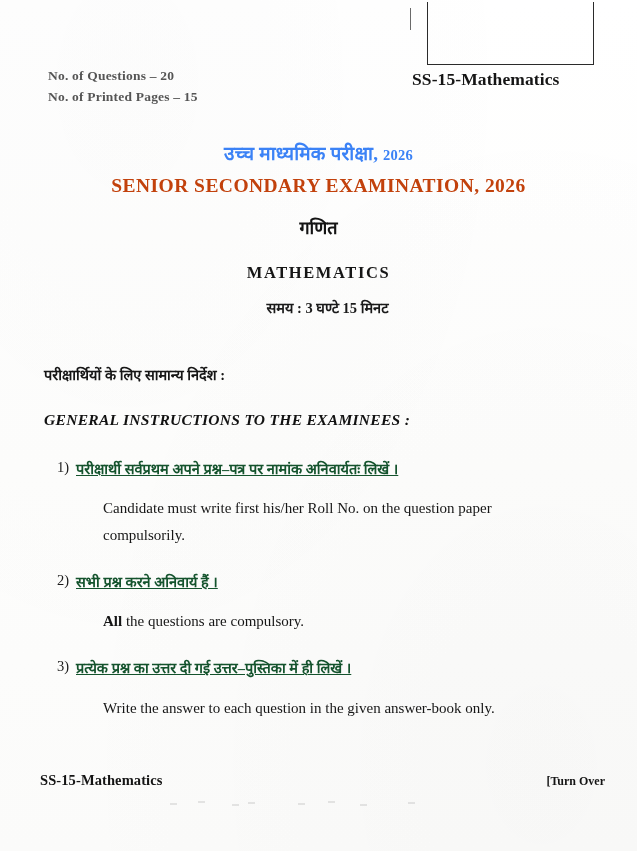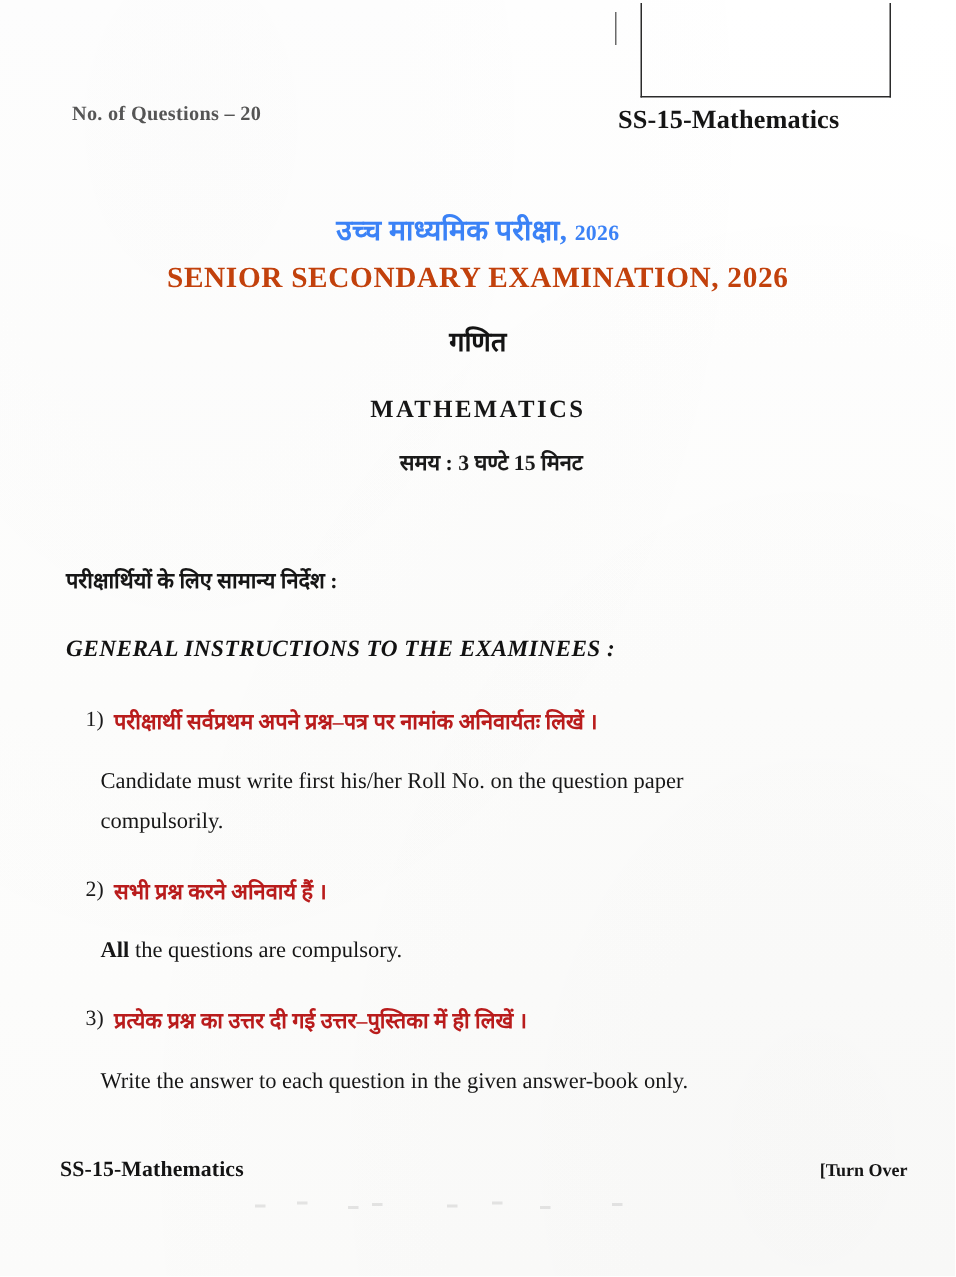--- a/index.html
+++ b/index.html
@@ -126,21 +126,21 @@
     font-size: 14.5px;
     font-weight: 600;
     color: #1a1a1a;
     padding-left: 6px;
   }
 
   
   .instr-wrap {
     position: absolute;
     left: 44px;
-    top: 376px;
+    top: 364px;
     width: 545px;
   }
   .instr-head-hi {
     font-size: 14.5px;
     font-weight: 600;
     color: #161616;
     margin-bottom: 27px;
   }
   .instr-head-en {
     font-size: 15.5px;
@@ -160,25 +160,26 @@
     flex: 0 0 32px;
     font-size: 14.5px;
     color: #1b1b1b;
     padding-left: 13px;
     box-sizing: border-box;
   }
   .instr-hi {
     flex: 1;
     font-size: 14.5px;
     font-weight: 600;
-    color: #b91c1c;
+    color: #14532d;
     line-height: 1.4;
+    text-decoration: underline;
   }
   .instr-en {
-    margin-left: 23px;
+    margin-left: 59px;
     font-size: 15px;
     color: #161616;
     line-height: 1.75;
     max-width: 470px;
   }
   .instr-en b { font-weight: 700; }
 
   
   .footer {
     position: absolute;
@@ -219,20 +220,21 @@
 </style>
 </head>
 <body>
 
 <div id="page">
 
   <div class="layer">
 
     <div class="meta-block">
       <div class="meta-line">No. of Questions – 20</div>
+      <div class="meta-line">No. of Printed Pages – 15</div>
     </div>
 
     <div class="roll-tick"></div>
     <div class="roll-box"></div>
     <div class="code-header">SS-15-Mathematics</div>
 
     <div class="titles">
       <div class="title-hi">
         <span>उच्च माध्यमिक परीक्षा,</span>
         <span class="year">2026</span>

